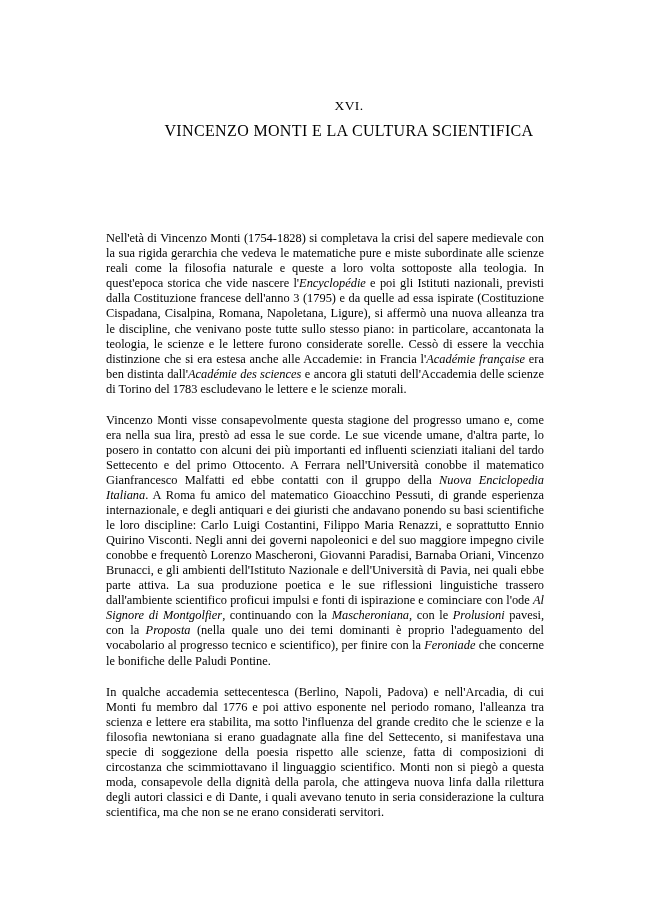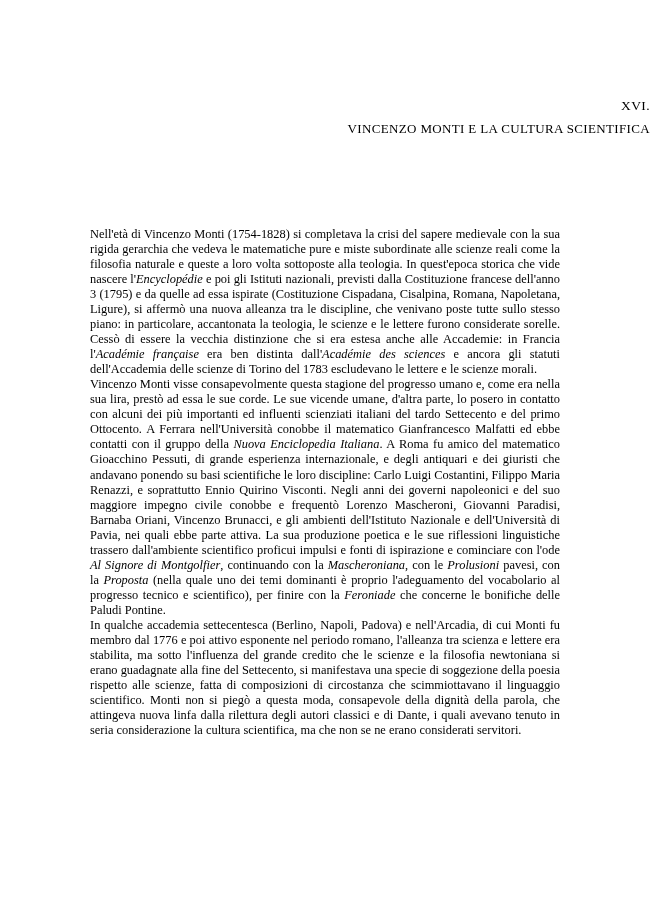--- a/index.html
+++ b/index.html
@@ -16,46 +16,46 @@
   }
   .page {
     position: relative;
     width: 650px;
     height: 917px;
     box-sizing: border-box;
     padding: 0;
   }
   .chapter-head {
     margin-top: 96px;
-    text-align: right;
+    text-align: center;
     padding-left: 48px;
   }
   .chapter-number {
     font-size: 13.5px;
     letter-spacing: 0.4px;
     line-height: 1.5;
   }
   .chapter-title {
-    font-size: 13px;
+    font-size: 16px;
     letter-spacing: 0.35px;
     line-height: 1.5;
     margin-top: 3px;
   }
   .body-text {
     margin: 0 auto;
     width: 470px;
     margin-top: 88px;
     font-size: 12.4px;
     line-height: 15.05px;
     text-align: justify;
     text-justify: inter-word;
     hyphens: manual;
   }
   .body-text p {
-    margin: 0;
+    margin: 16px;
     text-indent: 0;
   }
   .body-text p + p {
     margin-top: 0;
     font-family: Liberation Serif, serif;
   }
   .it {
     font-style: italic;
   }
 </style>

